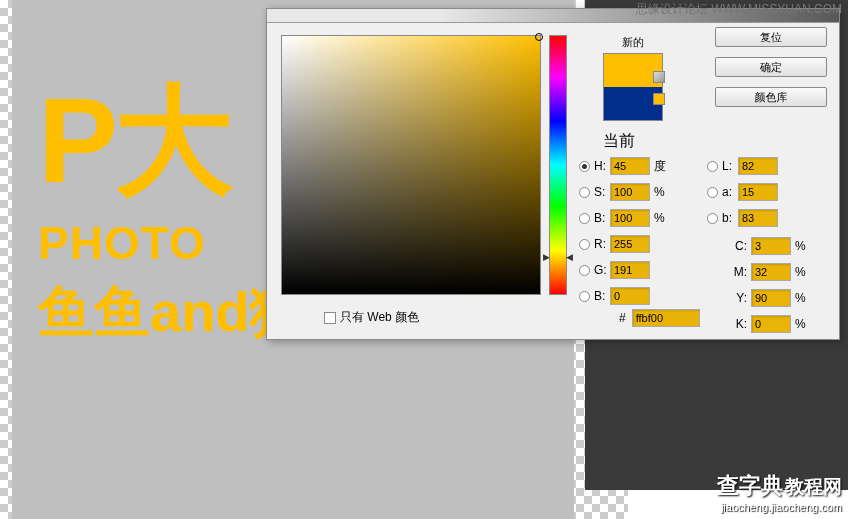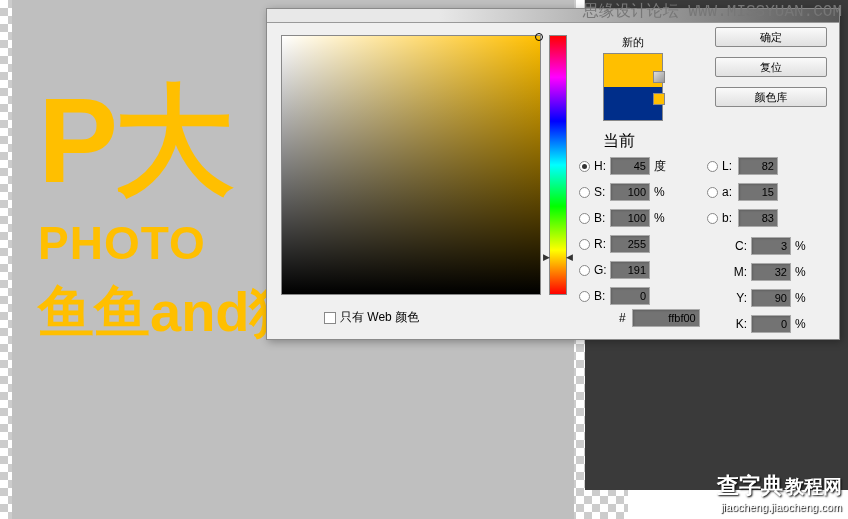--- a/index.html
+++ b/index.html
@@ -37,37 +37,37 @@
 .sw-cur { background:#002e8a; border-top:none; }
 .lbl-cur { font-size:16px; margin-top:10px; }
 .cube-ic { position:absolute; top:62px; left:386px; width:12px; height:12px; border:1px solid #888; background:linear-gradient(135deg,#ddd,#999); }
 .cube-sw { position:absolute; top:84px; left:386px; width:12px; height:12px; background:#ffbf00; border:1px solid #888; }
 
 .fields { position:absolute; top:144px; left:312px; font-size:12px; }
 .fld-row { display:flex; align-items:center; height:26px; }
 .radio { width:11px; height:11px; border:1px solid #888; border-radius:50%; margin-right:4px; background:#fff; position:relative; }
 .radio.on::after { content:""; position:absolute; top:2px; left:2px; width:5px; height:5px; background:#333; border-radius:50%; }
 .fl { width:16px; }
-.inp { width:40px; height:18px; border:1px solid #aaa; background:#737373; padding:0 3px; text-align:right; font-size:11px; box-shadow:inset 1px 1px 2px rgba(0,0,0,.15); }
+.inp { width:40px; height:18px; border:1px solid #aaa; background:#eab308; padding:0 3px; text-align:left; font-size:11px; box-shadow:inset 1px 1px 2px rgba(0,0,0,.15); }
 .un { margin-left:4px; width:14px; }
 
 .fields2 { position:absolute; top:144px; left:440px; font-size:12px; }
 .fields3 { position:absolute; top:224px; left:462px; font-size:12px; }
 .fl2 { width:18px; text-align:right; margin-right:4px; }
 
 .hex-row { position:absolute; top:300px; left:352px; font-size:12px; display:flex; align-items:center; }
 .hex-row .inp { width:68px; }
 
 .webonly { position:absolute; top:300px; left:14px; font-size:12px; display:flex; align-items:center;padding-left:43px; }
 .cb { width:12px; height:12px; border:1px solid #888; background:#fff; margin-right:4px; }
 
 .btns { position:absolute; top:18px; left:448px; width:112px; }
 .btn { height:20px; border:1px solid #888; background:linear-gradient(#fafafa,#e0e0e0); font-size:11px; text-align:center; line-height:18px; margin-bottom:10px; border-radius:2px; }
 
-.wm1 { position:absolute; top:1px; right:6px; font-size:16px; color:#777; font-family:Liberation Mono, monospace; }
+.wm1 { position:absolute; top:1px; right:6px; font-size:12px; color:#777; font-family:Liberation Sans, sans-serif; }
 .wm2-box { position:absolute; bottom:6px; right:6px; text-align:right; }
 .wm2 { font-size:22px; color:#fff; font-weight:bold; text-shadow:1px 1px 2px #000; }
 .wm2 .sm { font-size:19px; margin-left:2px; }
 .wm3 { font-size:11px; color:#fff; text-shadow:1px 1px 1px #000; }
 </style>
 </head>
 <body>
 
 <div class="canvas-area">
   <div class="checker"></div>
@@ -96,22 +96,22 @@
   <div class="swatch-block">
     <div class="lbl-new">新的</div>
     <div class="swatch sw-new"></div>
     <div class="swatch sw-cur"></div>
     <div class="lbl-cur">当前</div>
   </div>
   <div class="cube-ic"></div>
   <div class="cube-sw"></div>
 
   <div class="btns">
+    <div class="btn">复位</div>
     <div class="btn">确定</div>
-    <div class="btn">复位</div>
     <div class="btn">颜色库</div>
   </div>
 
   <div class="fields">
     <div class="fld-row">
         <span class="radio on"></span>
         <span class="fl">H:</span>
         <input class="inp" value="45" style="">
         <span class="un">度</span>
       </div>

